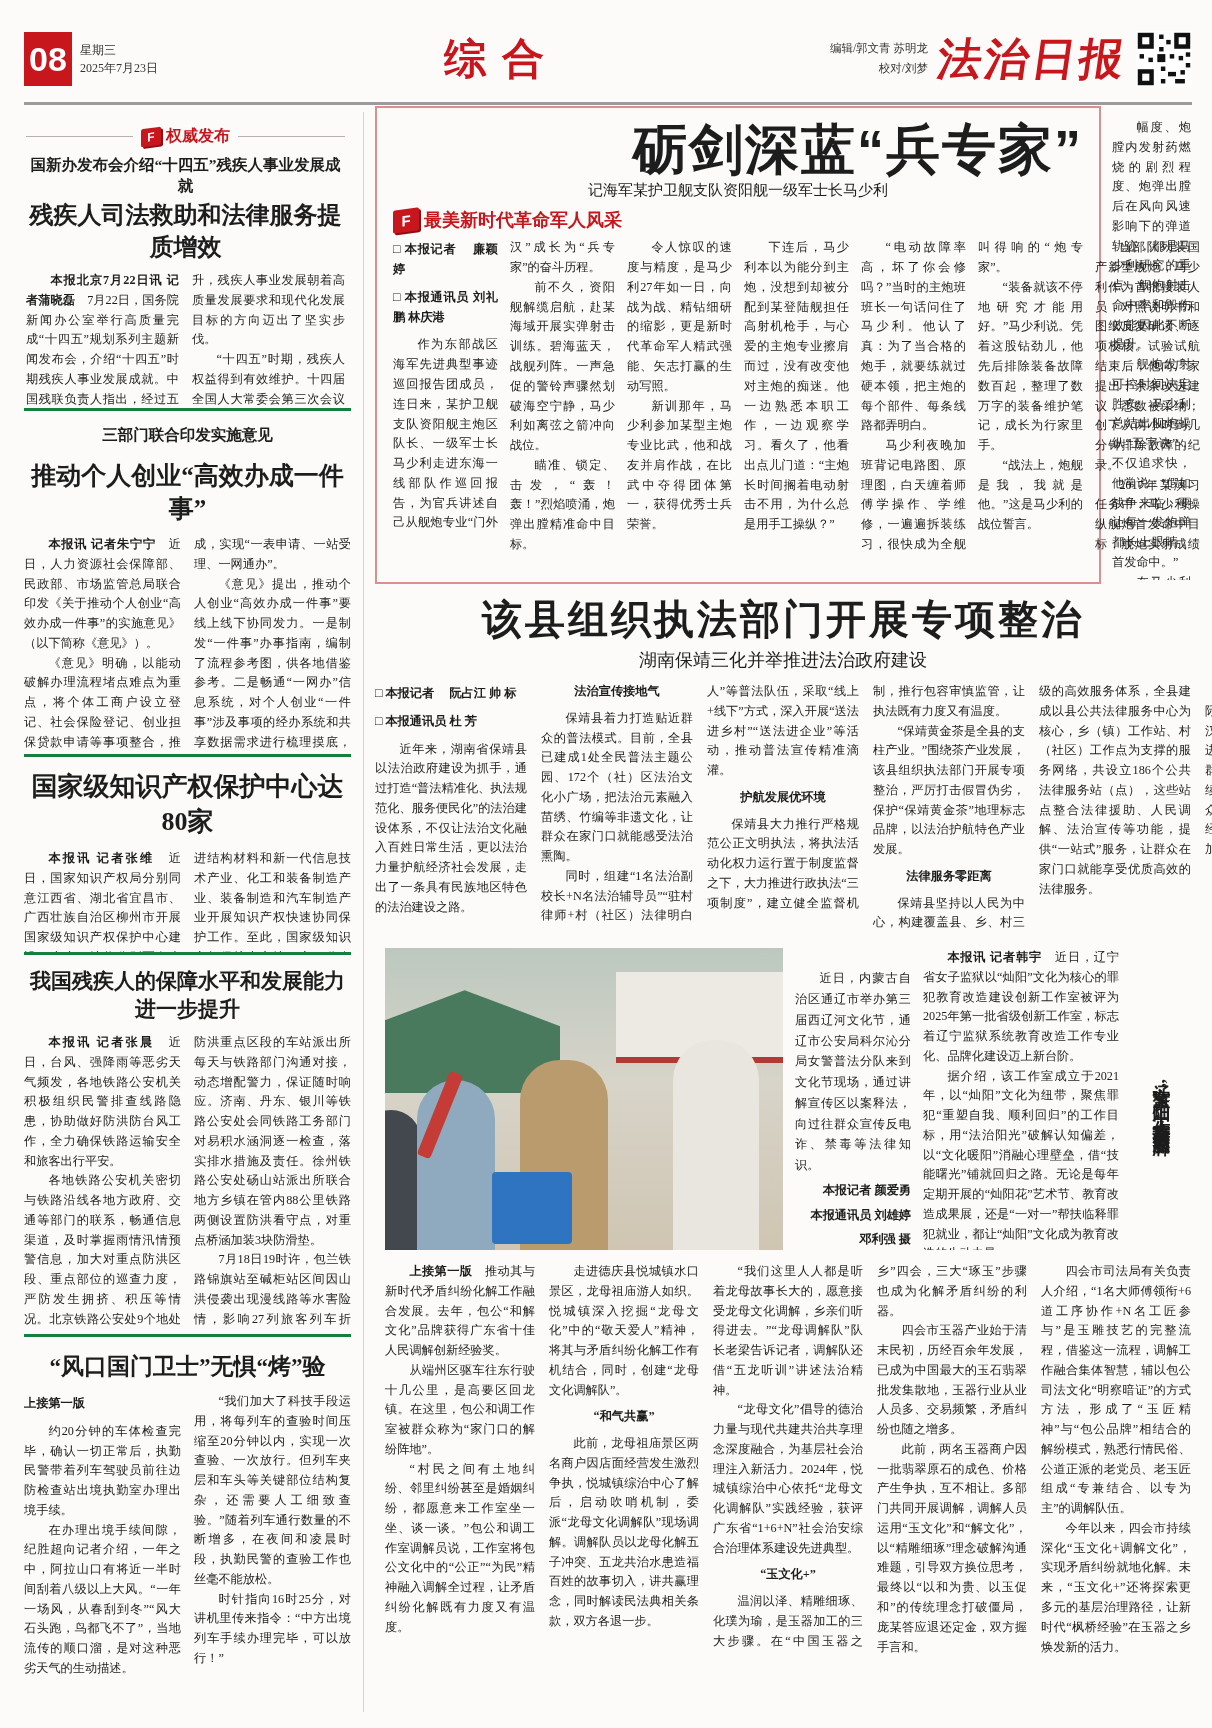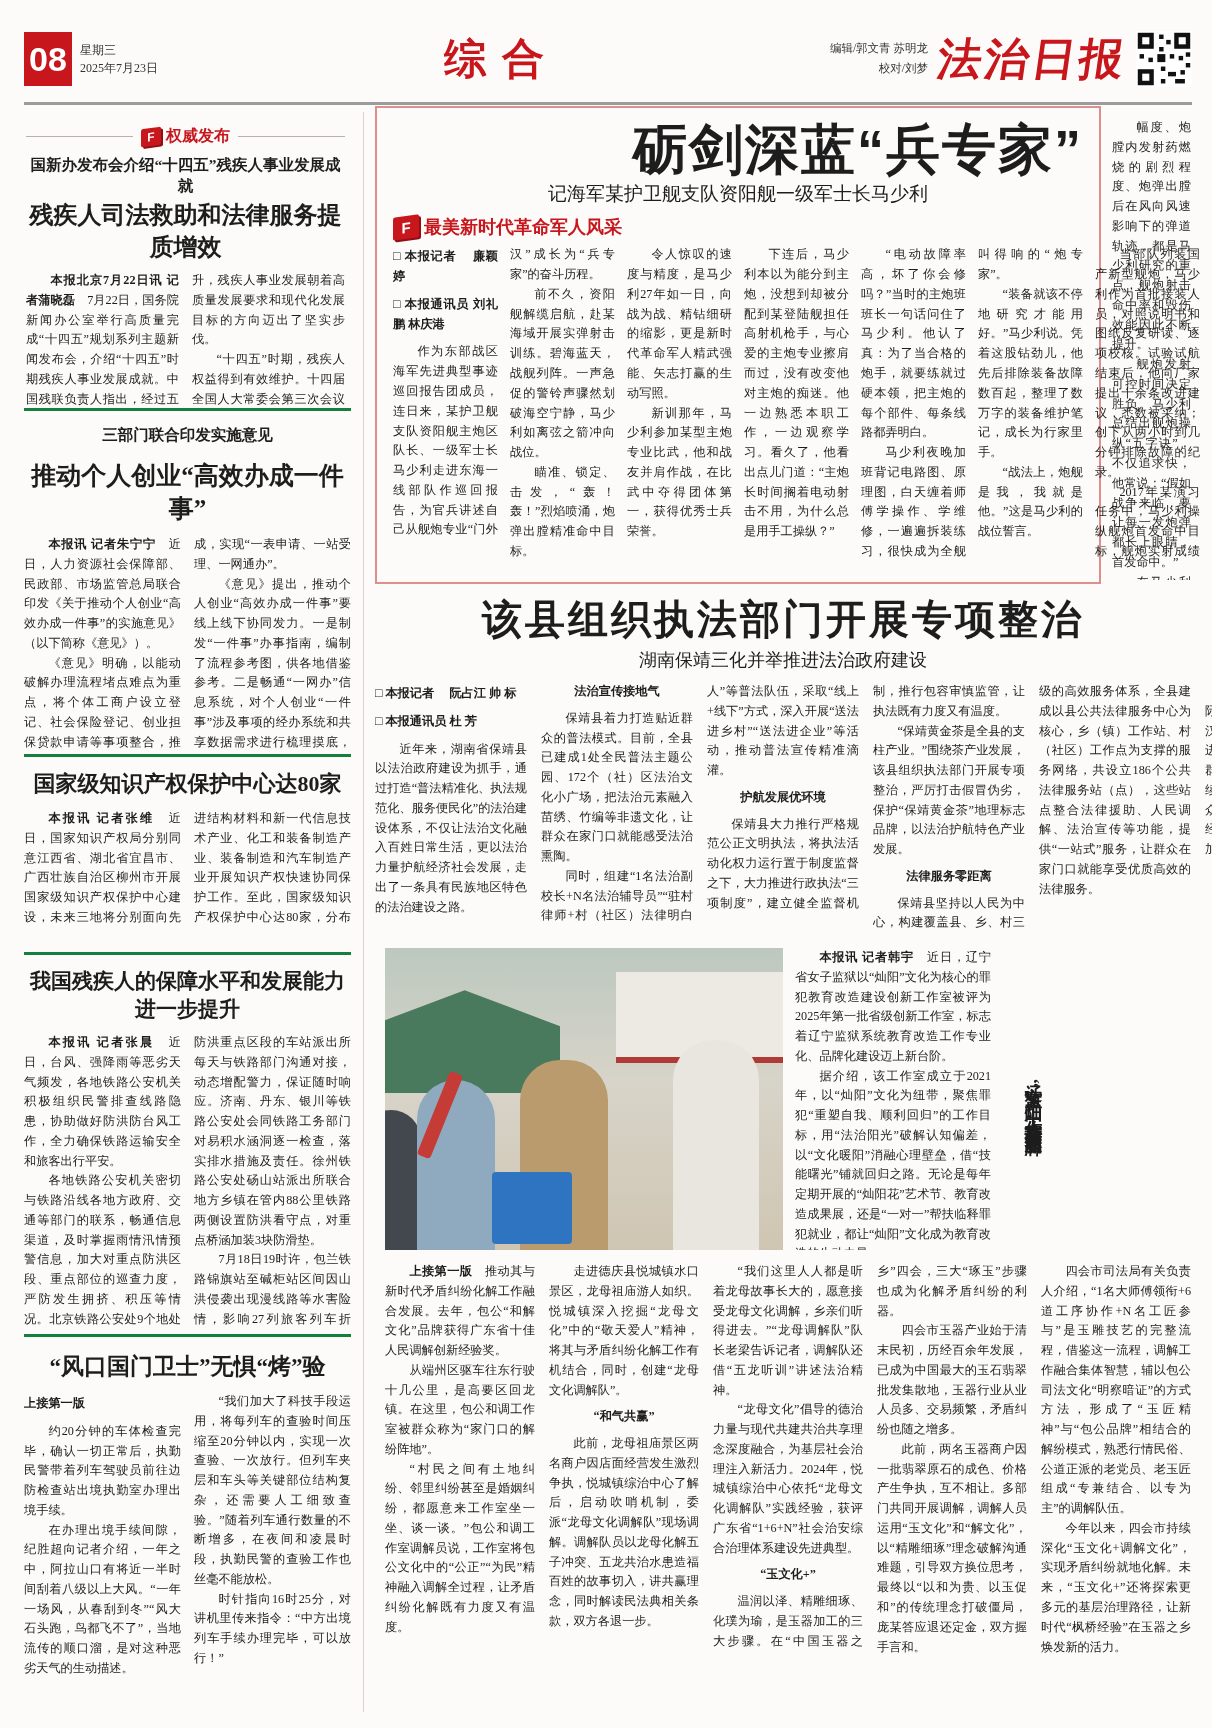--- a/index.html
+++ b/index.html
@@ -42,35 +42,35 @@
   .shoulder { text-align:center; font-weight:bold; font-size:15.5px; margin:2px 0; }
   .headline-l { text-align:center; font-weight:bold; }
   .cols2 { column-count:2; column-gap:13px; }
   .a1 { height:296px; padding:8px 6px 0 2px; }
   .a1 .headline-l { font-size:24px; margin:2px 0 8px; }
   .a1 .cols2 { height:178px; }
   .a2 { height:346px; padding-top:12px; }
   .a2 .headline-l { font-size:25px; margin:13px 0 10px; }
   .a2 .cols2 { height:246px; }
   .a3 { height:198px; padding-top:12px; }
-  .a3 .headline-l { font-size:22px; margin:0 0 10px; }
+  .a3 .headline-l { font-size:26px; margin:0 0 10px; }
   .a3 .cols2 { height:128px; }
   .a4 { height:382px; padding-top:12px; }
   .a4 .headline-l { font-size:21px; margin:0 0 10px; }
   .a4 .cols2 { height:312px; }
   .a5 { height:372px; padding-top:14px; }
   .a5 .headline-l { font-size:23px; margin:0 0 10px; }
   .a5 .cols2 { height:296px; }
 
   
   .feature { position:absolute; left:375px; top:106px; width:726px; height:478px;
     border:2px solid #dc8f8c; padding:8px 16px 6px; }
   .feature h1 { margin:4px 0 2px; text-align:right; font-size:54px; line-height:1.1; font-weight:900;
     font-family:"Liberation Sans","DejaVu Sans",sans-serif; letter-spacing:2px; }
-  .feature .sub { text-align:center; font-size:19px; margin:2px 0 8px; }
+  .feature .sub { text-align:center; font-size:15px; margin:2px 0 8px; }
   .feature .kicker { font-size:18px; margin:0 0 6px; }
   .feature-body { column-count:6; column-gap:12px; height:322px; }
   .feature-tail { position:absolute; left:1112px; top:118px; width:79px; height:462px;
     text-align:justify; font-size:12.2px; line-height:1.62; overflow:hidden; }
 
   
   .pufa { position:absolute; left:375px; top:596px; width:816px; }
   .pufa h2 { margin:0; text-align:center; font-size:40px; font-weight:900; letter-spacing:3px; line-height:1.2; }
   .pufa .sub { text-align:center; font-size:18px; margin:4px 0 10px; }
   .pufa-body { column-count:5; column-gap:14px; height:252px; }
@@ -207,20 +207,26 @@
     <div class="photo">
       <div class="tent"></div>
       <div class="canopy"></div>
       <div class="person p4"></div>
       <div class="person p1"></div>
       <div class="sash"></div>
       <div class="person p2"></div>
       <div class="bluebox"></div>
       <div class="person p3"></div>
     </div>
+    <div class="caption-col">
+      <p class="p">近日，内蒙古自治区通辽市举办第三届西辽河文化节，通辽市公安局科尔沁分局女警普法分队来到文化节现场，通过讲解宣传区以案释法，向过往群众宣传反电诈、禁毒等法律知识。</p>
+      <div class="credit">本报记者 颜爱勇</div>
+      <div class="credit">本报通讯员 刘雄婷</div>
+      <div class="credit">邓利强 摄</div>
+    </div>
     <div class="hanyu-col"><div class="flow"><p class="p"><b>本报讯 记者韩宇　</b>近日，辽宁省女子监狱以“灿阳”文化为核心的罪犯教育改造建设创新工作室被评为2025年第一批省级创新工作室，标志着辽宁监狱系统教育改造工作专业化、品牌化建设迈上新台阶。</p><p class="p">据介绍，该工作室成立于2021年，以“灿阳”文化为纽带，聚焦罪犯“重塑自我、顺利回归”的工作目标，用“法治阳光”破解认知偏差，以“文化暖阳”消融心理壁垒，借“技能曙光”铺就回归之路。无论是每年定期开展的“灿阳花”艺术节、教育改造成果展，还是“一对一”帮扶临释罪犯就业，都让“灿阳”文化成为教育改造的生动力量。</p></div></div>
     <div class="vert-head">辽宁女监“灿阳”工作室获评省级创新品牌</div>
   </div>
 
   <div class="bottom">
     <div class="bottom-body body-cols"><div class="flow"><p class="p"><b>上接第一版　</b>推动其与新时代矛盾纠纷化解工作融合发展。去年，包公“和解文化”品牌获得广东省十佳人民调解创新经验奖。</p><p class="p">从端州区驱车往东行驶十几公里，是高要区回龙镇。在这里，包公和调工作室被群众称为“家门口的解纷阵地”。</p><p class="p">“村民之间有土地纠纷、邻里纠纷甚至是婚姻纠纷，都愿意来工作室坐一坐、谈一谈。”包公和调工作室调解员说，工作室将包公文化中的“公正”“为民”精神融入调解全过程，让矛盾纠纷化解既有力度又有温度。</p><p class="p">走进德庆县悦城镇水口景区，龙母祖庙游人如织。悦城镇深入挖掘“龙母文化”中的“敬天爱人”精神，将其与矛盾纠纷化解工作有机结合，同时，创建“龙母文化调解队”。</p><div class="subhead">“和气共赢”</div><p class="p">此前，龙母祖庙景区两名商户因店面经营发生激烈争执，悦城镇综治中心了解后，启动吹哨机制，委派“龙母文化调解队”现场调解。调解队员以龙母化解五子冲突、五龙共治水患造福百姓的故事切入，讲共赢理念，同时解读民法典相关条款，双方各退一步。</p><p class="p">“我们这里人人都是听着龙母故事长大的，愿意接受龙母文化调解，乡亲们听得进去。”“龙母调解队”队长老梁告诉记者，调解队还借“五龙听训”讲述法治精神。</p><p class="p">“龙母文化”倡导的德治力量与现代共建共治共享理念深度融合，为基层社会治理注入新活力。2024年，悦城镇综治中心依托“龙母文化调解队”实践经验，获评广东省“1+6+N”社会治安综合治理体系建设先进典型。</p><div class="subhead">“玉文化+”</div><p class="p">温润以泽、精雕细琢、化璞为瑜，是玉器加工的三大步骤。在“中国玉器之乡”四会，三大“琢玉”步骤也成为化解矛盾纠纷的利器。</p><p class="p">四会市玉器产业始于清末民初，历经百余年发展，已成为中国最大的玉石翡翠批发集散地，玉器行业从业人员多、交易频繁，矛盾纠纷也随之增多。</p><p class="p">此前，两名玉器商户因一批翡翠原石的成色、价格产生争执，互不相让。多部门共同开展调解，调解人员运用“玉文化”和“解文化”，以“精雕细琢”理念破解沟通难题，引导双方换位思考，最终以“以和为贵、以玉促和”的传统理念打破僵局，庞某答应退还定金，双方握手言和。</p><p class="p">四会市司法局有关负责人介绍，“1名大师傅领衔+6道工序协作+N名工匠参与”是玉雕技艺的完整流程，借鉴这一流程，调解工作融合集体智慧，辅以包公司法文化“明察暗证”的方式方法，形成了“玉匠精神”与“包公品牌”相结合的解纷模式，熟悉行情民俗、公道正派的老党员、老玉匠组成“专兼结合、以专为主”的调解队伍。</p><p class="p">今年以来，四会市持续深化“玉文化+调解文化”，实现矛盾纠纷就地化解。未来，“玉文化+”还将探索更多元的基层治理路径，让新时代“枫桥经验”在玉器之乡焕发新的活力。</p></div></div>
   </div>
 
 </div>
 

